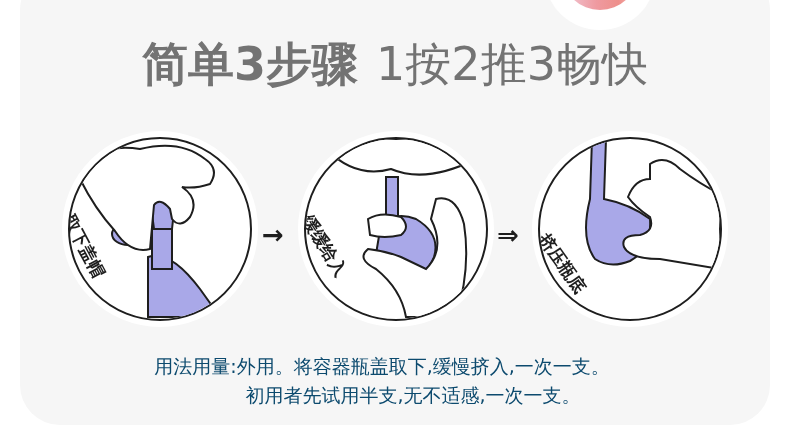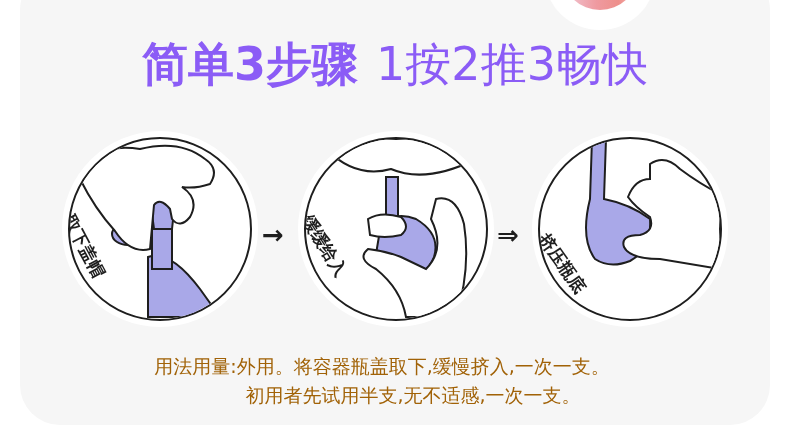--- a/index.html
+++ b/index.html
@@ -15,40 +15,40 @@
       position: absolute; left: 545px; top: -75px; width: 110px; height: 105px;
       background: #ffffff; border-radius: 50%;
     }
     .blob {
       position: absolute; left: 563px; top: -60px; width: 74px; height: 70px;
       border-radius: 50%;
       background: linear-gradient(90deg, #f1c9d6 0%, #ef9aa0 45%, #ee8f8b 75%, #f4b9b6 100%);
     }
     .title {
       position: absolute; left: 0; width: 790px; top: 34px; text-align: center;
-      font-size: 46px; color: #8b5cf6; letter-spacing: 0px; white-space: nowrap;
+      font-size: 46px; color: #737373; letter-spacing: 0px; white-space: nowrap;
     }
     .title .bold { font-weight: bold; }
     .title .light { font-weight: normal; margin-left: 18px; }
     .step {
       position: absolute; top: 137px; width: 180px; height: 180px;
       border-radius: 50%; background: #ffffff; border: 2px solid #1e1e1e;
       overflow: hidden; box-shadow: 0 0 0 6px #ffffff;
     }
     .step svg { position: absolute; left: 0; top: 0; }
     .step-label {
       position: absolute; font-size: 17px; color: #1e1e1e; font-weight: bold;
       white-space: nowrap; transform-origin: left top;
     }
     .arrow {
       position: absolute; top: 222px; font-size: 26px; font-weight: bold; color: #1e1e1e;
       line-height: 1;
     }
     .desc {
-      position: absolute; left: 0; width: 764px; text-align: center; color: #a16207;
+      position: absolute; left: 0; width: 764px; text-align: center; color: #0c4a6e;
       font-size: 19px; line-height: 29px;
     }
   </style>
 </head>
 <body>
 
 <div class="card"></div>
 <div class="blob-halo"></div>
 <div class="blob"></div>
 

